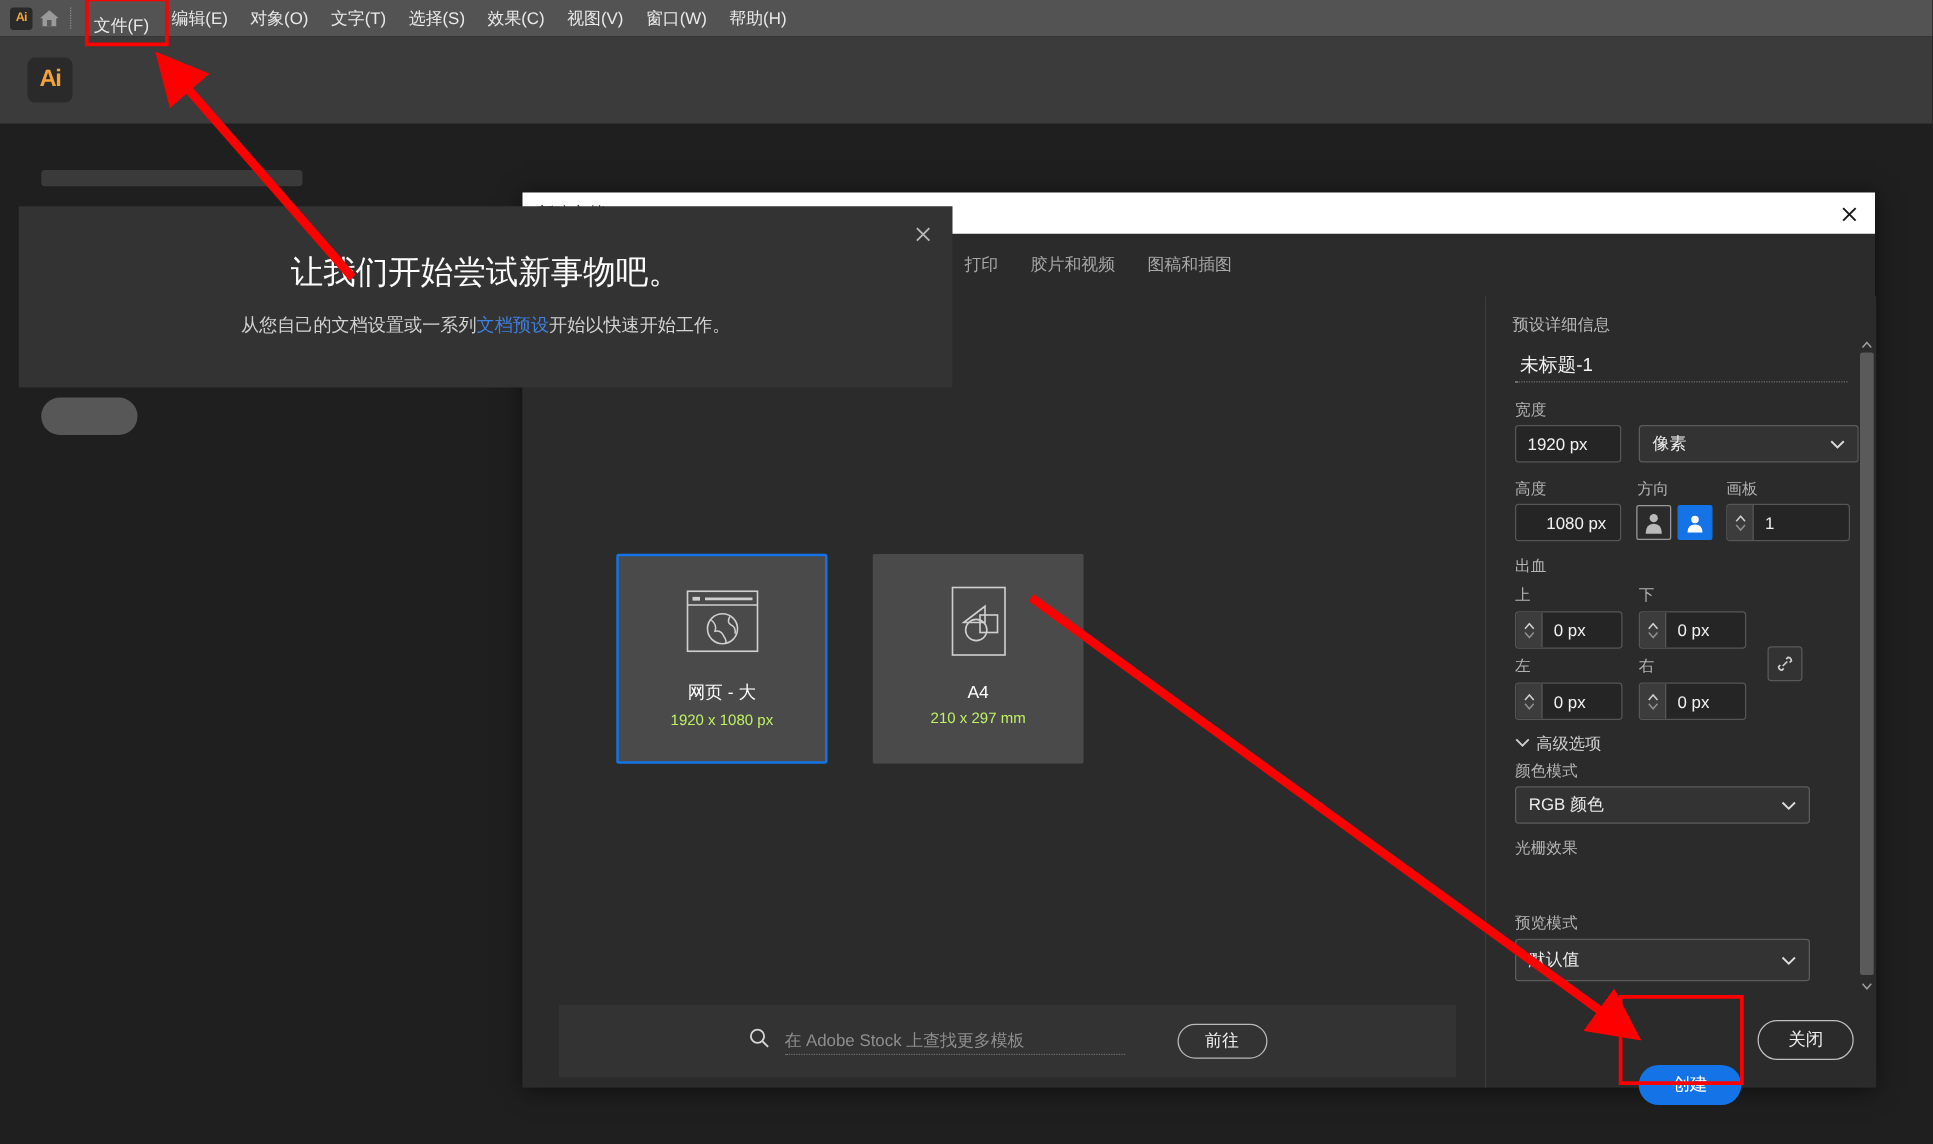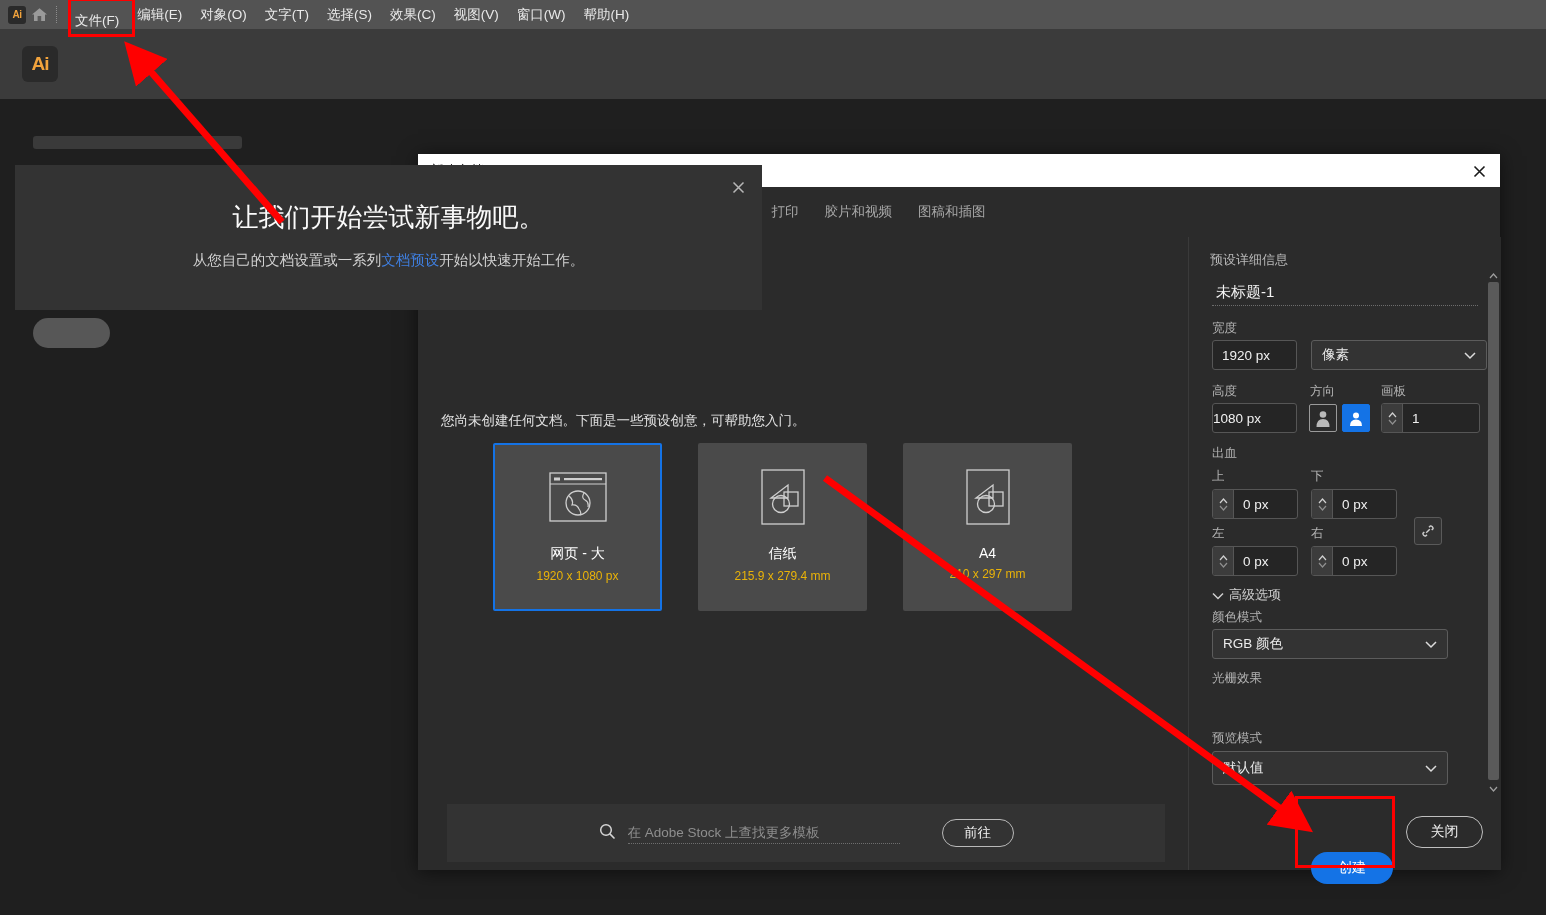--- a/index.html
+++ b/index.html
@@ -107,21 +107,21 @@
   
   .cards{position:absolute;left:445px;top:443px;display:flex;gap:36px;margin-left:48px;}
   .card{
     width:169px;height:168px;background:#4a4a4a;border-radius:2px;
     display:flex;flex-direction:column;align-items:center;position:relative;
     border:2px solid transparent;box-sizing:border-box;
   }
   .card.selected{border-color:#1473e6;}
   .card-ic{height:104px;display:flex;align-items:center;justify-content:center;}
   .card-name{color:#ffffff;font-size:14px;margin-top:-4px;}
-  .card-dim{color:#eab308;font-size:12px;margin-top:6px;}
+  .card-dim{color:#bef264;font-size:12px;margin-top:6px;}
 
   
   .searchbar{
     position:absolute;left:447px;top:804px;width:718px;height:58px;background:#333333;
     display:flex;align-items:center;justify-content:center;gap:0;
   }
   .search-wrap{display:flex;align-items:center;gap:12px;}
   .search-input{
     width:272px;background:transparent;border:0;border-bottom:1px dotted #6e6e6e;
     color:#bdbdbd;font-size:13.5px;font-family:inherit;outline:none;padding:3px 0;
@@ -164,21 +164,21 @@
   .orient-btn{
     width:28px;height:28px;border:1px solid #9a9a9a;border-radius:2px;background:#2b2b2b;
     display:flex;align-items:center;justify-content:center;box-sizing:border-box;
   }
   .orient-btn.active{border-color:#1473e6;background:#1473e6;}
   .link-btn{
     width:28px;height:28px;border:1px solid #5a5a5a;border-radius:3px;background:#333333;
     display:flex;align-items:center;justify-content:center;box-sizing:border-box;
   }
 
-  .adv-toggle{position:absolute;left:1212px;top:586px;display:flex;align-items:center;gap:5px;color:#cfcfcf;font-size:13px;}
+  .adv-toggle{position:absolute;left:1212px;top:586px;display:flex;align-items:flex-start;gap:5px;color:#cfcfcf;font-size:13px;}
 
   
   .sbar{position:absolute;left:1487px;top:270px;width:13px;height:525px;background:#2b2b2b;}
   .sbar-arrow{width:13px;height:12px;display:flex;align-items:center;justify-content:center;}
   .sbar-thumb{position:absolute;left:1px;top:12px;width:11px;height:498px;background:#5a5a5a;border-radius:2px;}
 
   
   .btn-create{
     position:absolute;left:1311px;top:816px;width:82px;height:32px;border-radius:16px;
     background:#1473e6;color:#ffffff;font-size:14px;border:0;font-family:inherit;
@@ -272,61 +272,48 @@
       <svg width="13" height="13" viewBox="0 0 13 13" aria-hidden="true">
         <path d="M1.5 1.5 L11.5 11.5 M11.5 1.5 L1.5 11.5" stroke="#b7b7b7" stroke-width="1.5"></path>
       </svg>
     </div>
     <div class="banner-h1">让我们开始尝试新事物吧。</div>
     <div class="banner-p">
       <span>从您自己的文档设置或一系列</span><a class="lnk" href="#" style="text-decoration:none;">文档预设</a><span>开始以快速开始工作。</span>
     </div>
   </div>
 
-  <div class="hint">您尚未创建任何文档。下面是一些预设创意，可帮助您入门。</div>
 
   <div class="cards">
 
     <div class="card selected">
       <div class="card-ic">
         <svg width="60" height="52" viewBox="0 0 60 52" aria-hidden="true">
           <rect x="2" y="2" width="56" height="48" fill="none" stroke="#cfcfcf" stroke-width="1.3"></rect>
           <line x1="2" y1="13" x2="58" y2="13" stroke="#cfcfcf" stroke-width="1.2"></line>
           <rect x="6" y="6.5" width="6" height="3" fill="#cfcfcf"></rect>
           <rect x="16" y="7" width="38" height="2.2" fill="#cfcfcf"></rect>
           <circle cx="30" cy="32" r="12" fill="none" stroke="#cfcfcf" stroke-width="1.3"></circle>
           <path d="M21 25 Q26 29 24 34 Q29 33 31 38 Q34 42 32 44 M36 22 Q33 27 37 29 Q41 31 40 36" fill="none" stroke="#cfcfcf" stroke-width="1.2"></path>
         </svg>
       </div>
       <div class="card-name">网页 - 大</div>
       <div class="card-dim">1920 x 1080 px</div>
     </div>
 
+
     <div class="card">
       <div class="card-ic">
         <svg width="46" height="58" viewBox="0 0 46 58" aria-hidden="true">
           <rect x="2" y="2" width="42" height="54" fill="none" stroke="#cfcfcf" stroke-width="1.3"></rect>
           <circle cx="21" cy="36" r="8.5" fill="none" stroke="#cfcfcf" stroke-width="1.3"></circle>
           <rect x="24" y="24" width="14" height="14" fill="none" stroke="#cfcfcf" stroke-width="1.3"></rect>
           <path d="M11 30 L28 17 L28 30 Z" fill="none" stroke="#cfcfcf" stroke-width="1.3"></path>
         </svg>
       </div>
-      <div class="card-name">信纸</div>
-      <div class="card-dim">215.9 x 279.4 mm</div>
-    </div>
-
-    <div class="card">
-      <div class="card-ic">
-        <svg width="46" height="58" viewBox="0 0 46 58" aria-hidden="true">
-          <rect x="2" y="2" width="42" height="54" fill="none" stroke="#cfcfcf" stroke-width="1.3"></rect>
-          <circle cx="21" cy="36" r="8.5" fill="none" stroke="#cfcfcf" stroke-width="1.3"></circle>
-          <rect x="24" y="24" width="14" height="14" fill="none" stroke="#cfcfcf" stroke-width="1.3"></rect>
-          <path d="M11 30 L28 17 L28 30 Z" fill="none" stroke="#cfcfcf" stroke-width="1.3"></path>
-        </svg>
-      </div>
       <div class="card-name">A4</div>
       <div class="card-dim">210 x 297 mm</div>
     </div>
   </div>
 
   <div class="searchbar">
     <div class="search-wrap">
       <span>
         <svg width="17" height="17" viewBox="0 0 17 17" aria-hidden="true">
           <circle cx="7" cy="7" r="5.3" fill="none" stroke="#d5d5d5" stroke-width="1.5"></circle>
@@ -346,21 +333,21 @@
   <div class="sel" style="position:absolute;left:1311px;top:340px;width:176px;height:30px;">
     <span>像素</span>
     <span class="chev">
       <svg width="12" height="8" viewBox="0 0 12 8" aria-hidden="true">
           <path d="M1 1.5 L6 6.5 L11 1.5" fill="none" stroke="#dcdcdc" stroke-width="1.5"></path>
         </svg>
     </span>
   </div>
 
   <div class="rp-label" style="position:absolute;left:1212px;top:383px;">高度</div>
-  <input class="fld" type="text" style="position: absolute; left: 1212px; top: 403px; width: 85px; height: 30px; padding-left: 0;" value="1080 px">
+  <input class="fld" type="text" style="position: absolute; left: 1212px; top: 403px; width: 85px; height: 30px; padding-left: 24px;" value="1080 px">
 
   <div class="rp-label" style="position:absolute;left:1310px;top:383px;">方向</div>
   <div class="orient-btn" style="position:absolute;left:1309px;top:404px;">
     <svg width="18" height="20" viewBox="0 0 18 20" aria-hidden="true">
       <circle cx="9" cy="6.5" r="3.3" fill="#b9b9b9"></circle>
       <path d="M2.5 19 Q2.5 11 9 11 Q15.5 11 15.5 19 Z" fill="#b9b9b9"></path>
     </svg>
   </div>
   <div class="orient-btn active" style="position:absolute;left:1342px;top:404px;">
     <svg width="20" height="17" viewBox="0 0 20 17" aria-hidden="true">

